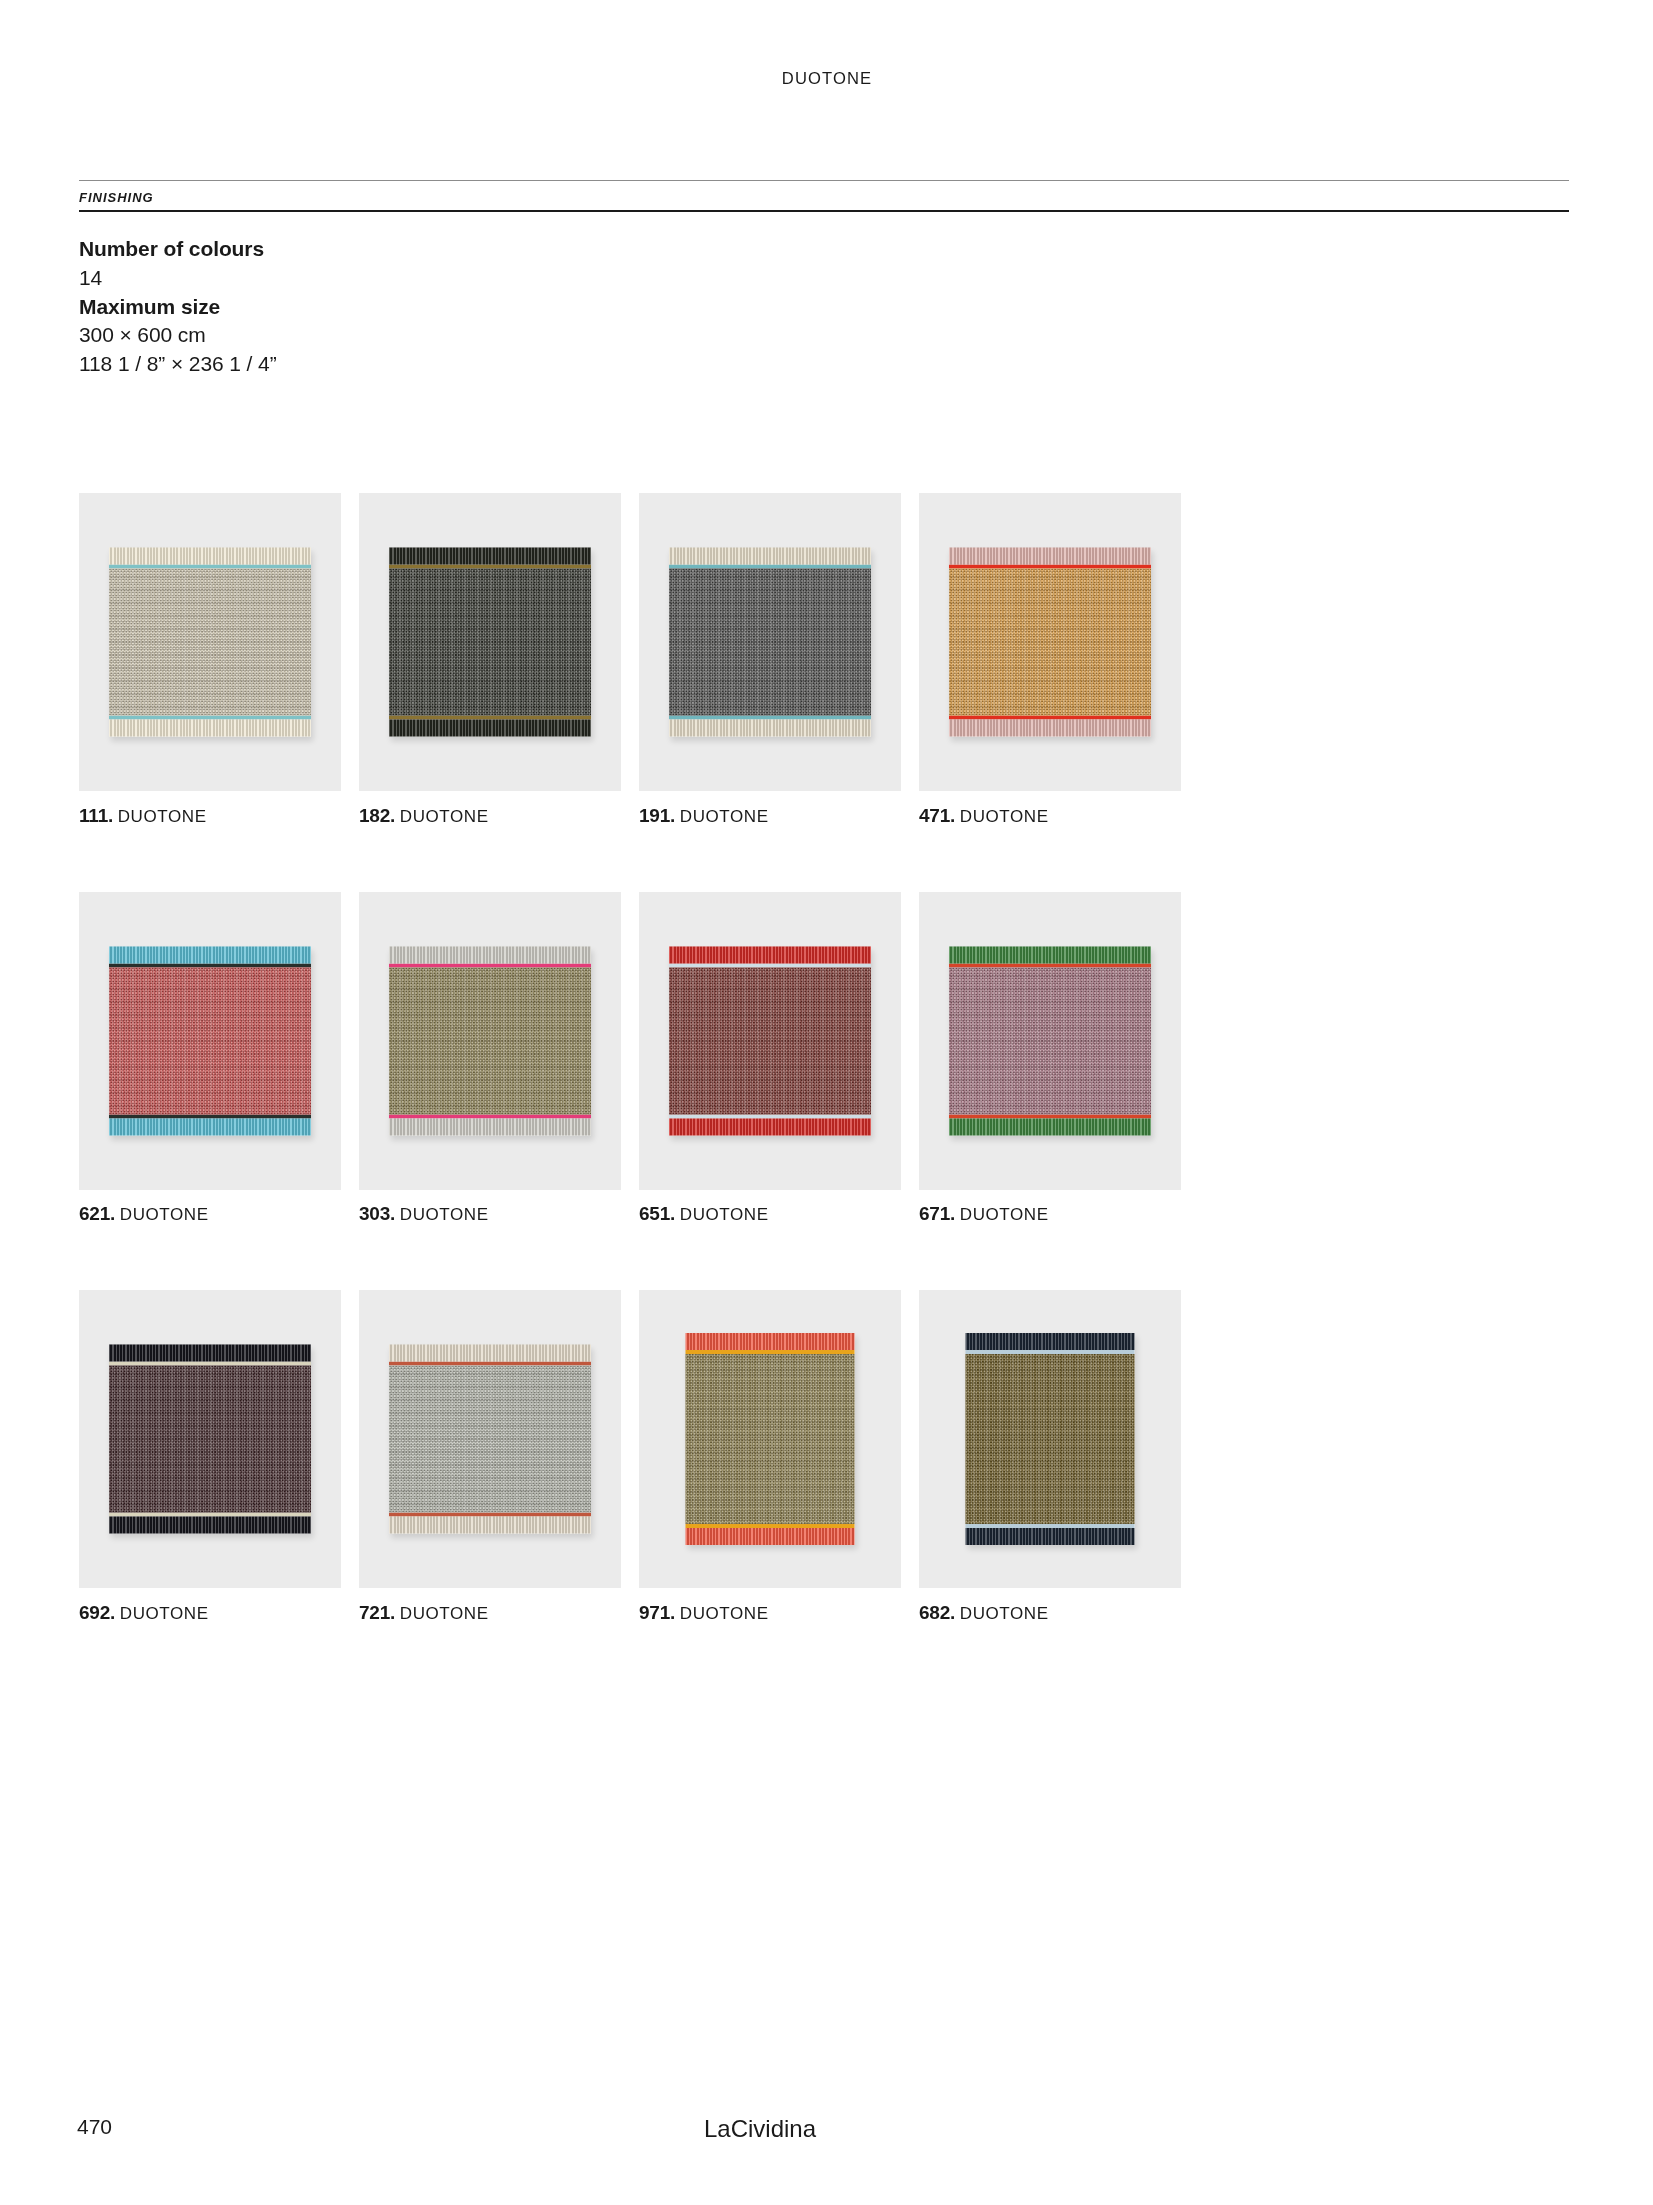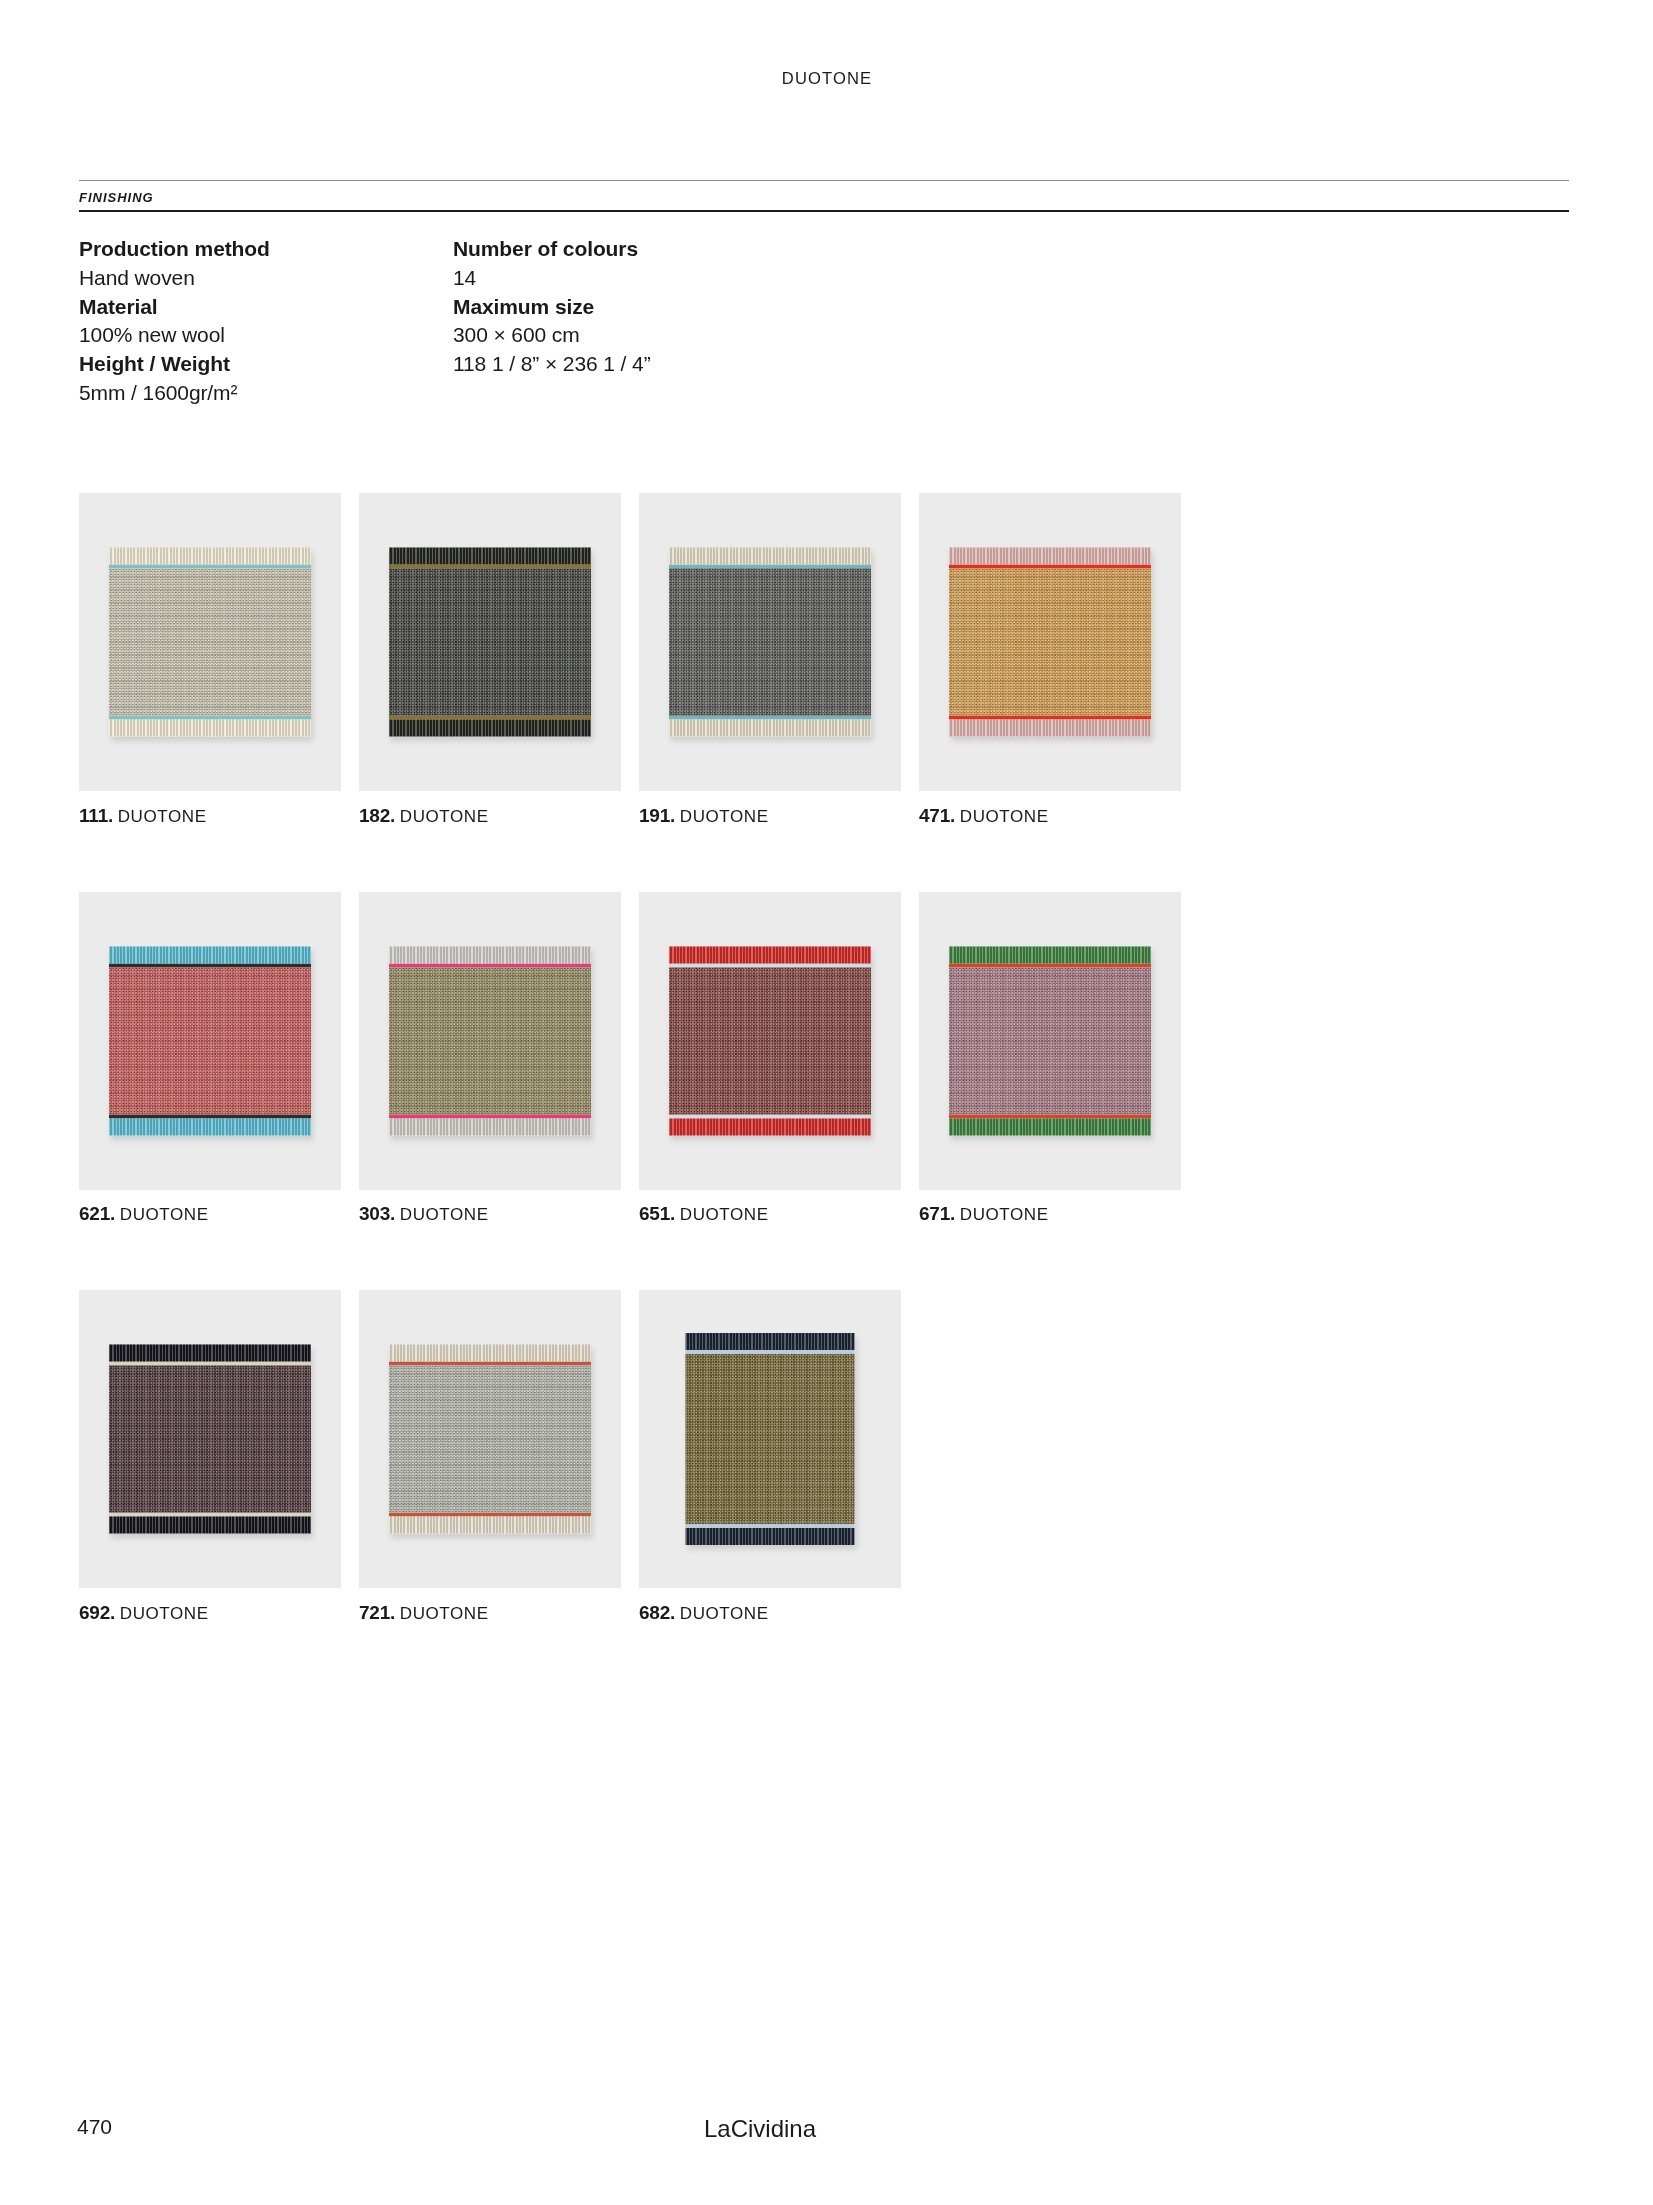--- a/index.html
+++ b/index.html
@@ -214,28 +214,20 @@
   <div class="running-head">DUOTONE</div>
 
   <div class="finishing-block">
     <div class="rule-top"></div>
     <div class="finishing-label">FINISHING</div>
     <div class="rule-bottom"></div>
   </div>
 
   <div class="specs">
     <div class="spec-col">
-      <div class="spec-term">Production method</div>
-      <div class="spec-val">Hand woven</div>
-      <div class="spec-term">Material</div>
-      <div class="spec-val">100% new wool</div>
-      <div class="spec-term">Height / Weight</div>
-      <div class="spec-val">5mm / 1600gr/m²</div>
-    </div>
-    <div class="spec-col">
       <div class="spec-term">Number of colours</div>
       <div class="spec-val">14</div>
       <div class="spec-term">Maximum size</div>
       <div class="spec-val">300 × 600 cm</div>
       <div class="spec-val">118 1 / 8” × 236 1 / 4”</div>
     </div>
   </div>
 
   <div class="grid" id="swatch-grid">
       <div class="cell">
@@ -354,20 +346,32 @@
             <div class="field" style="background: rgb(180, 182, 171);"></div>
             <div class="stripe" style="background: rgb(192, 87, 61);"></div>
             <div class="fringe" style="background: rgb(228, 219, 202);"></div>
           </div>
         </div>
         <div class="caption"><span class="num">721.</span><span class="name">DUOTONE</span></div>
       </div>
       <div class="cell">
         <div class="tile" style="background: rgb(235, 235, 235);">
           <div class="sample tall">
+            <div class="fringe" style="background: rgb(239, 88, 66);"></div>
+            <div class="stripe" style="background: rgb(232, 164, 28);"></div>
+            <div class="field" style="background: rgb(141, 127, 74);"></div>
+            <div class="stripe" style="background: rgb(232, 164, 28);"></div>
+            <div class="fringe" style="background: rgb(239, 88, 66);"></div>
+          </div>
+        </div>
+        <div class="caption"><span class="num">971.</span><span class="name">DUOTONE</span></div>
+      </div>
+      <div class="cell">
+        <div class="tile" style="background: rgb(235, 235, 235);">
+          <div class="sample tall">
             <div class="fringe" style="background: rgb(27, 37, 51);"></div>
             <div class="stripe" style="background: rgb(184, 205, 217);"></div>
             <div class="field" style="background: rgb(110, 91, 34);"></div>
             <div class="stripe" style="background: rgb(184, 205, 217);"></div>
             <div class="fringe" style="background: rgb(27, 37, 51);"></div>
           </div>
         </div>
         <div class="caption"><span class="num">682.</span><span class="name">DUOTONE</span></div>
       </div>
     </div>

